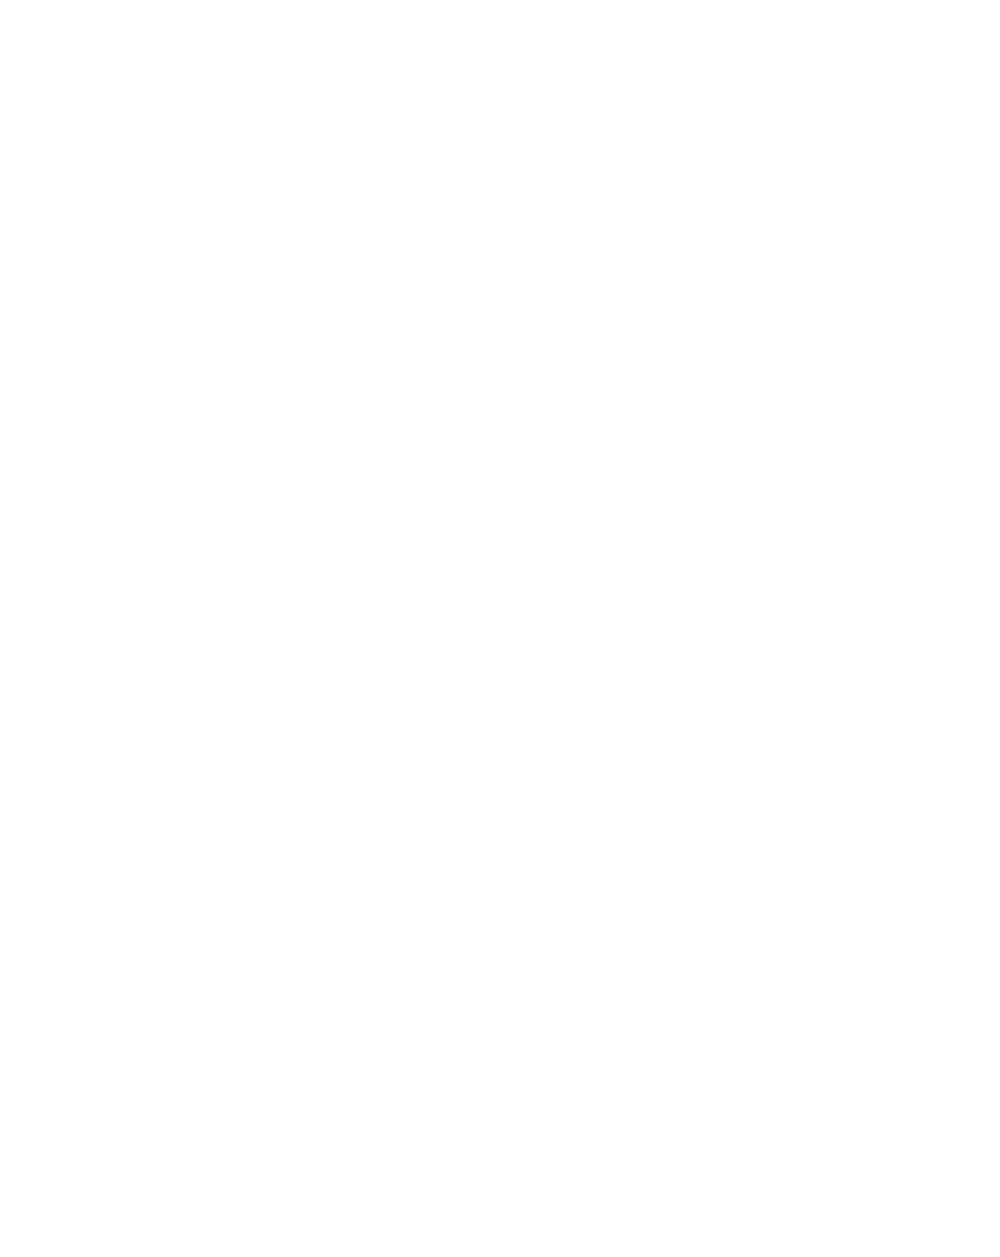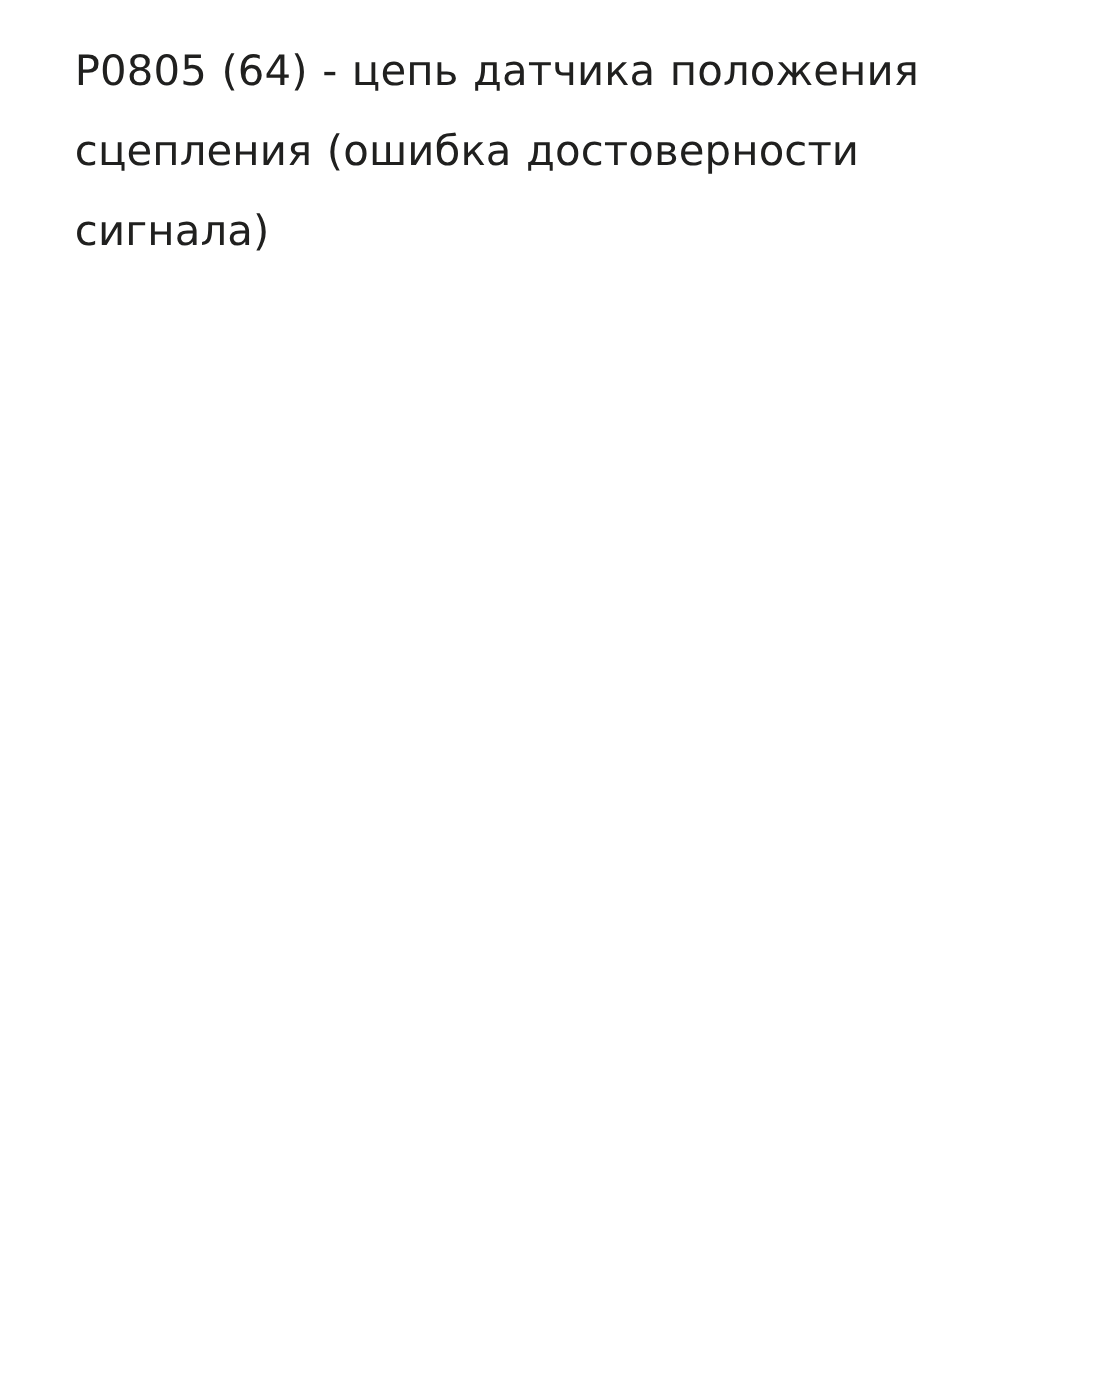--- a/index.html
+++ b/index.html
@@ -39,15 +39,14 @@
   }
   .dtc-entry:last-child {
     margin-bottom: 0;
   }
 </style>
 </head>
 <body>
 
 <div class="page">
   <div class="dtc-list">
-    <p class="dtc-entry">P0805 (64) - цепь датчика положения сцепления (ошибка достоверности сигнала)</p>
   </div>
 </div>
 
 </body></html>

